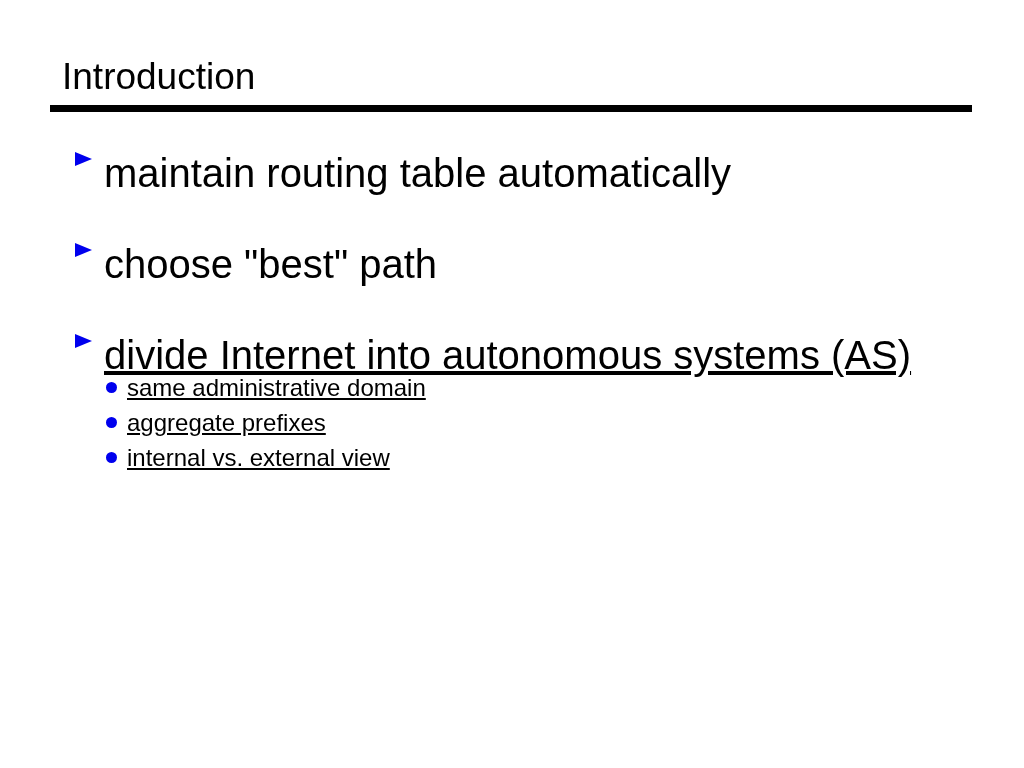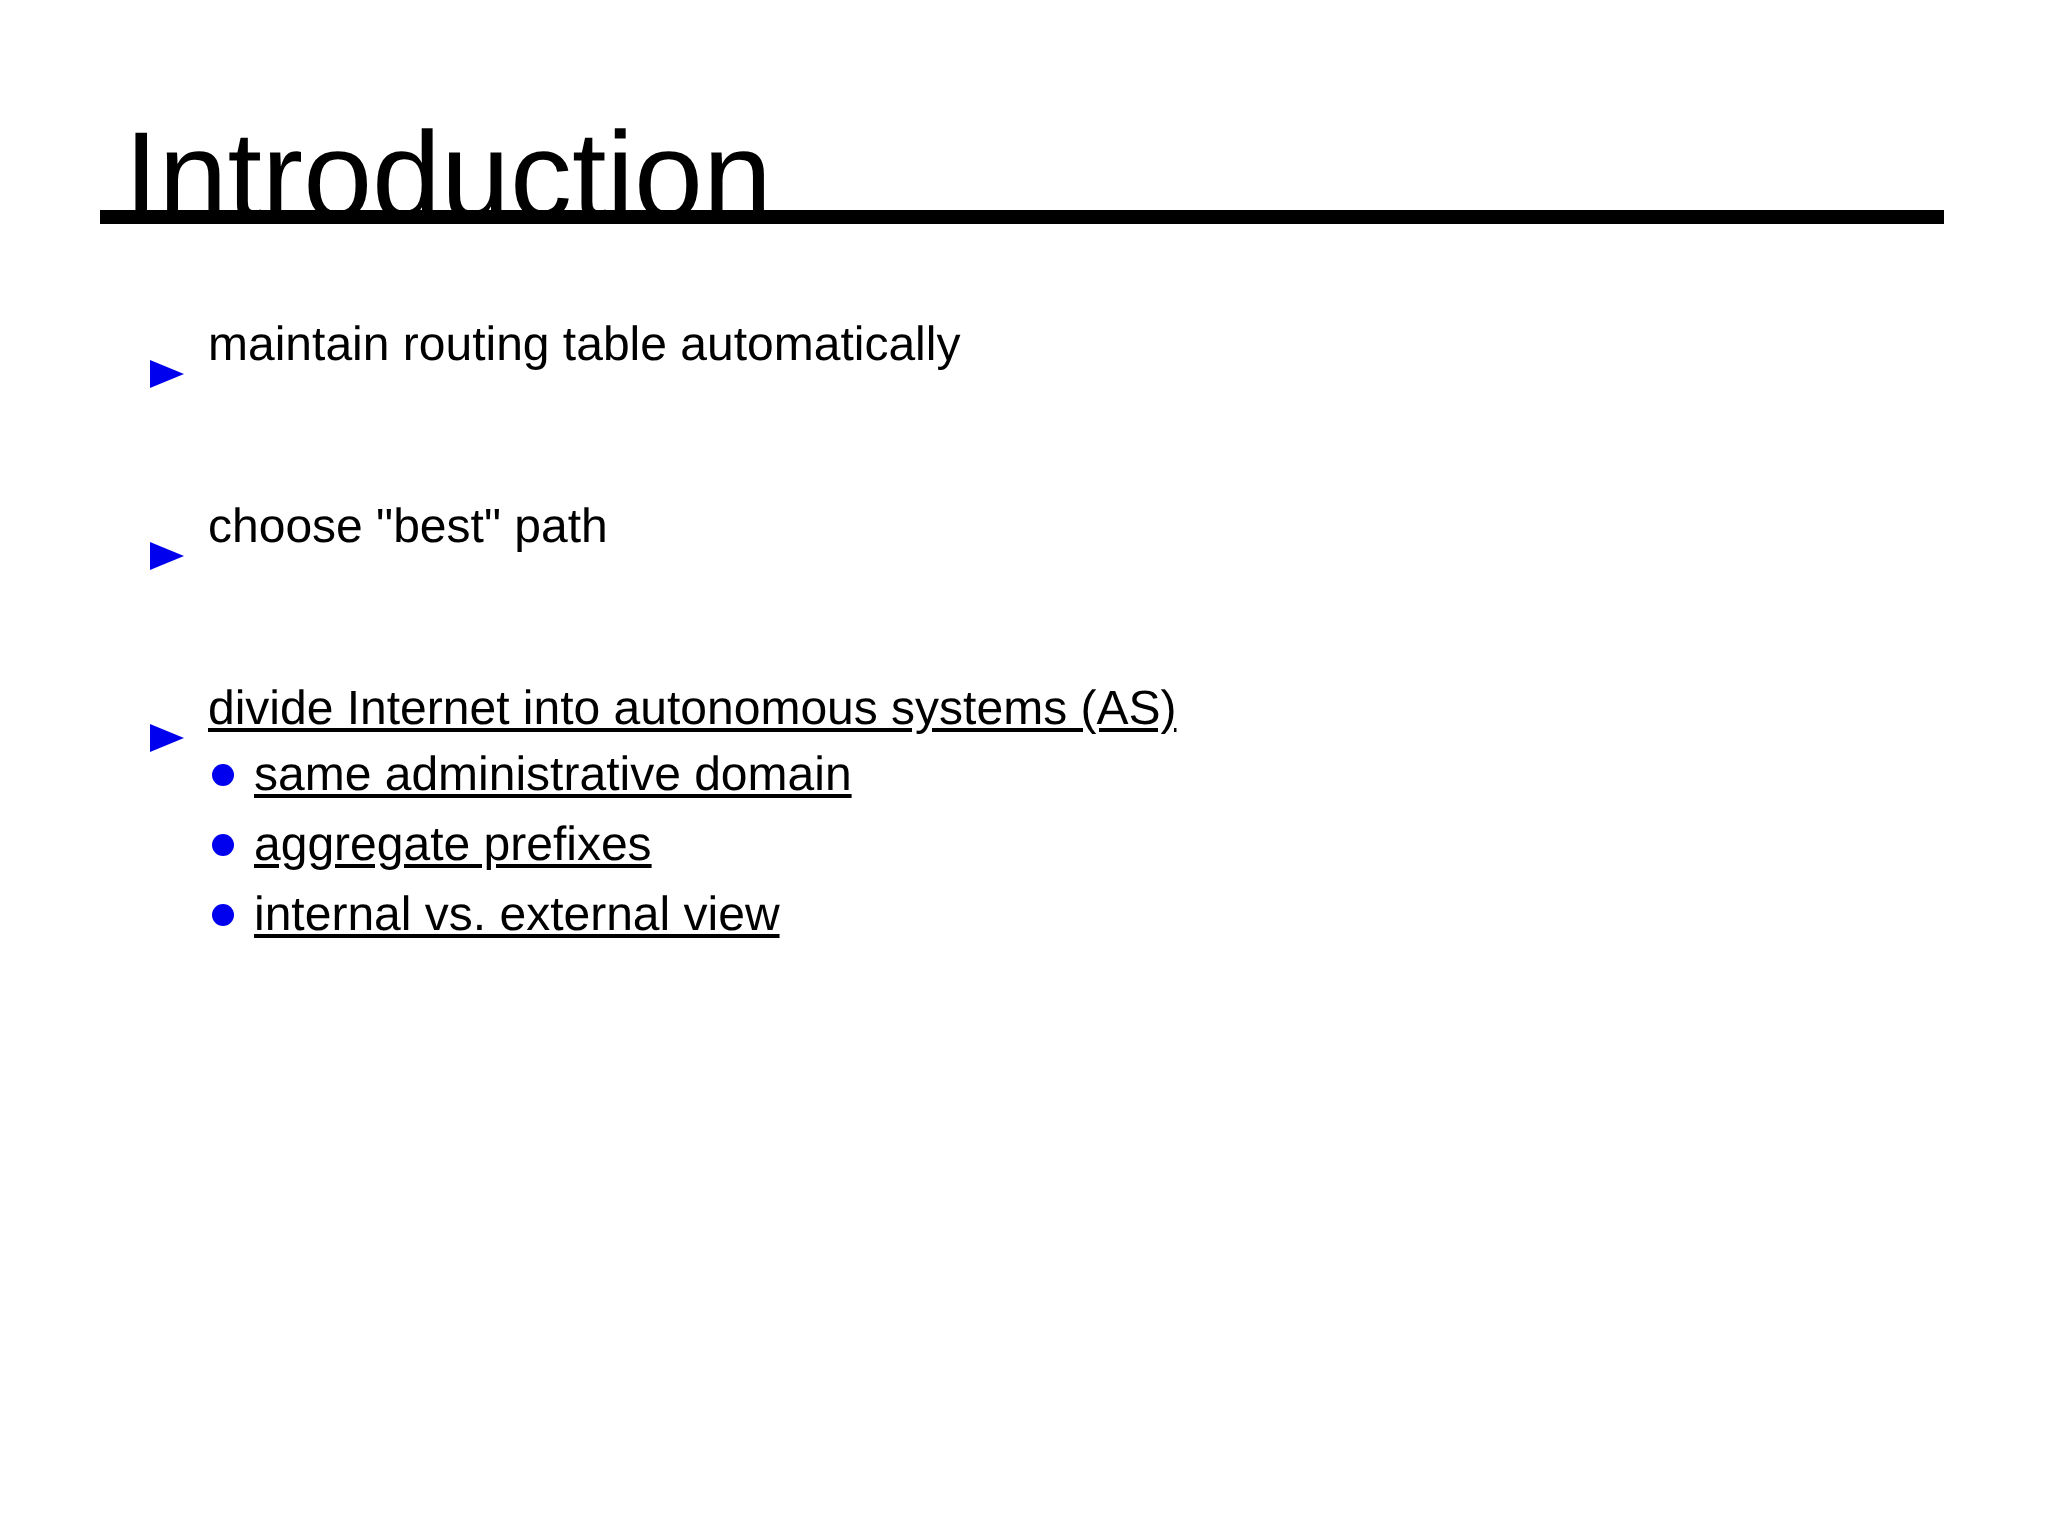--- a/index.html
+++ b/index.html
@@ -11,21 +11,21 @@
     width: 1024px;
     height: 768px;
     background: #ffffff;
     overflow: hidden;
   }
 
   .slide-title {
     position: absolute;
     left: 62px;
     top: 58px;
-    font-size: 62px;
+    font-size: 37px;
     line-height: 1;
     font-weight: 400;
     color: #000000;
     white-space: nowrap;
   }
 
   .title-underline {
     position: absolute;
     left: 50px;
     top: 105px;
@@ -39,23 +39,23 @@
     left: 75px;
     top: 152px;
     width: 900px;
   }
 
   .bullet-item { margin-bottom: 49px; }
   .bullet-item:last-child { margin-bottom: 16px; text-decoration: underline; }
 
   .bullet-row {
     display: flex;
-    align-items: flex-end;
+    align-items: flex-start;
     line-height: 42px;
-    font-size: 24px;
+    font-size: 40px;
     white-space: nowrap;
   }
 
   .tri {
     flex: 0 0 auto;
     width: 0;
     height: 0;
     border-left: 17px solid #0000ee;
     border-top: 7px solid transparent;
     border-bottom: 7px solid transparent;

